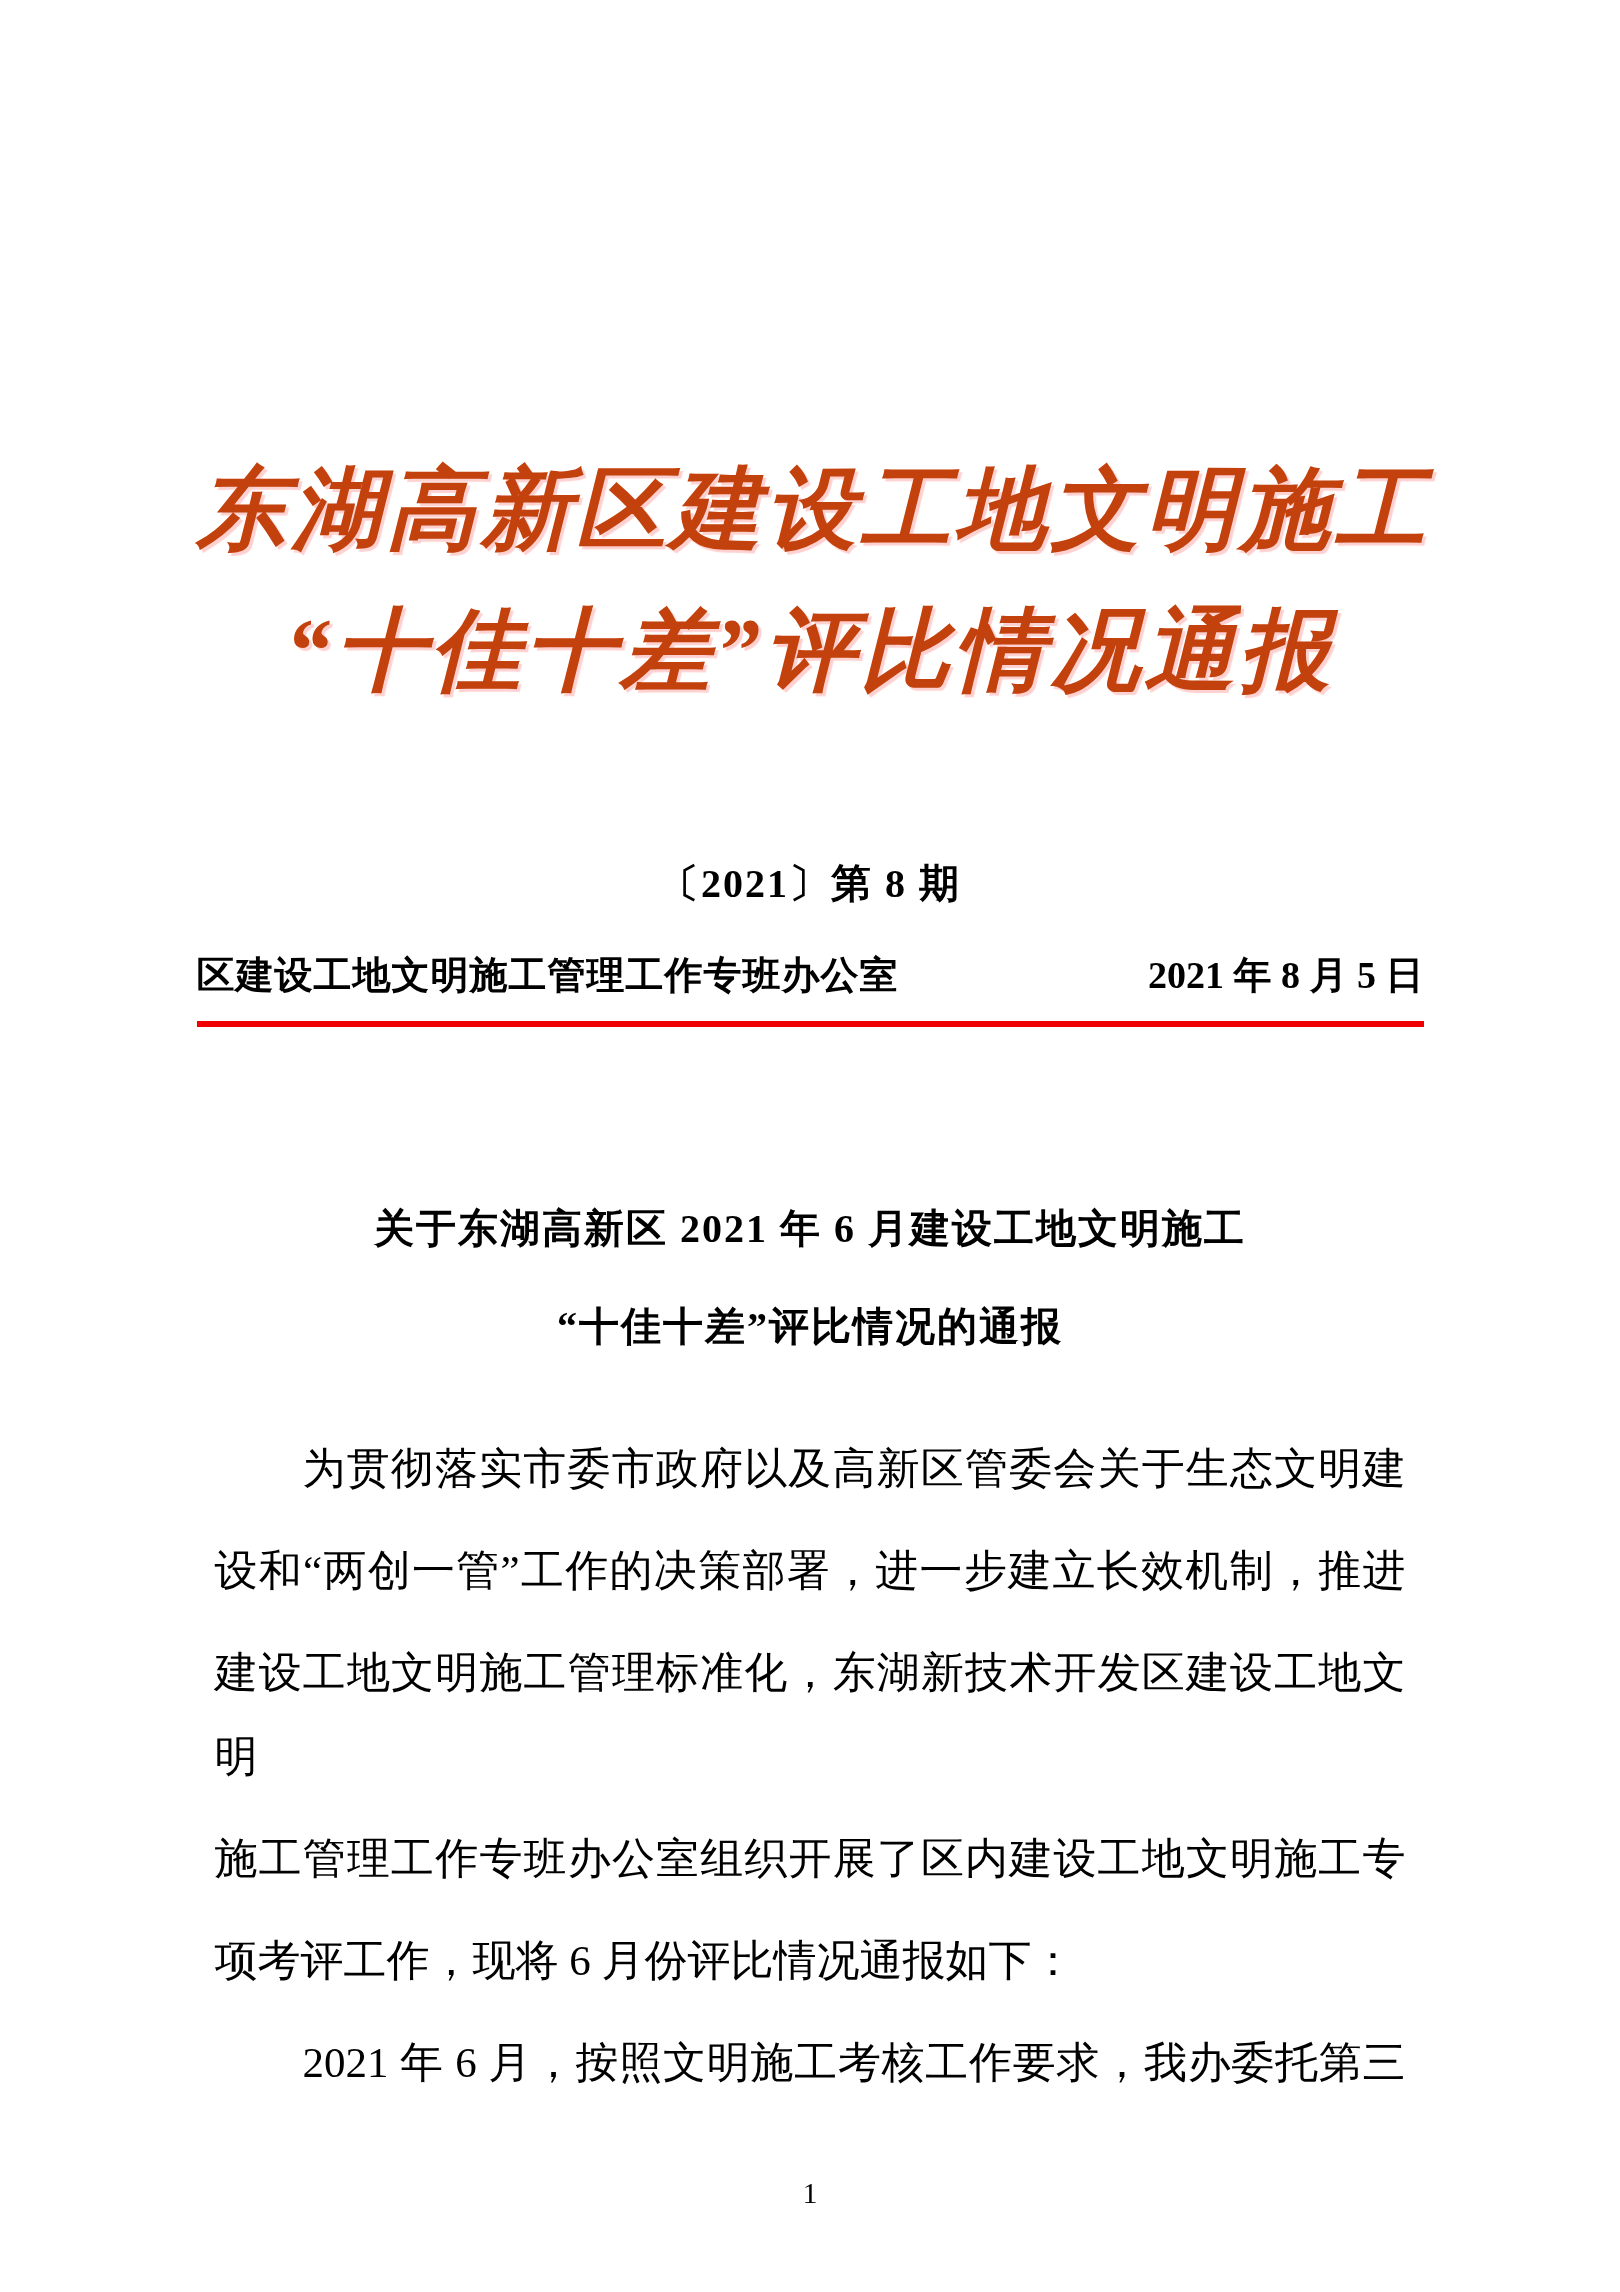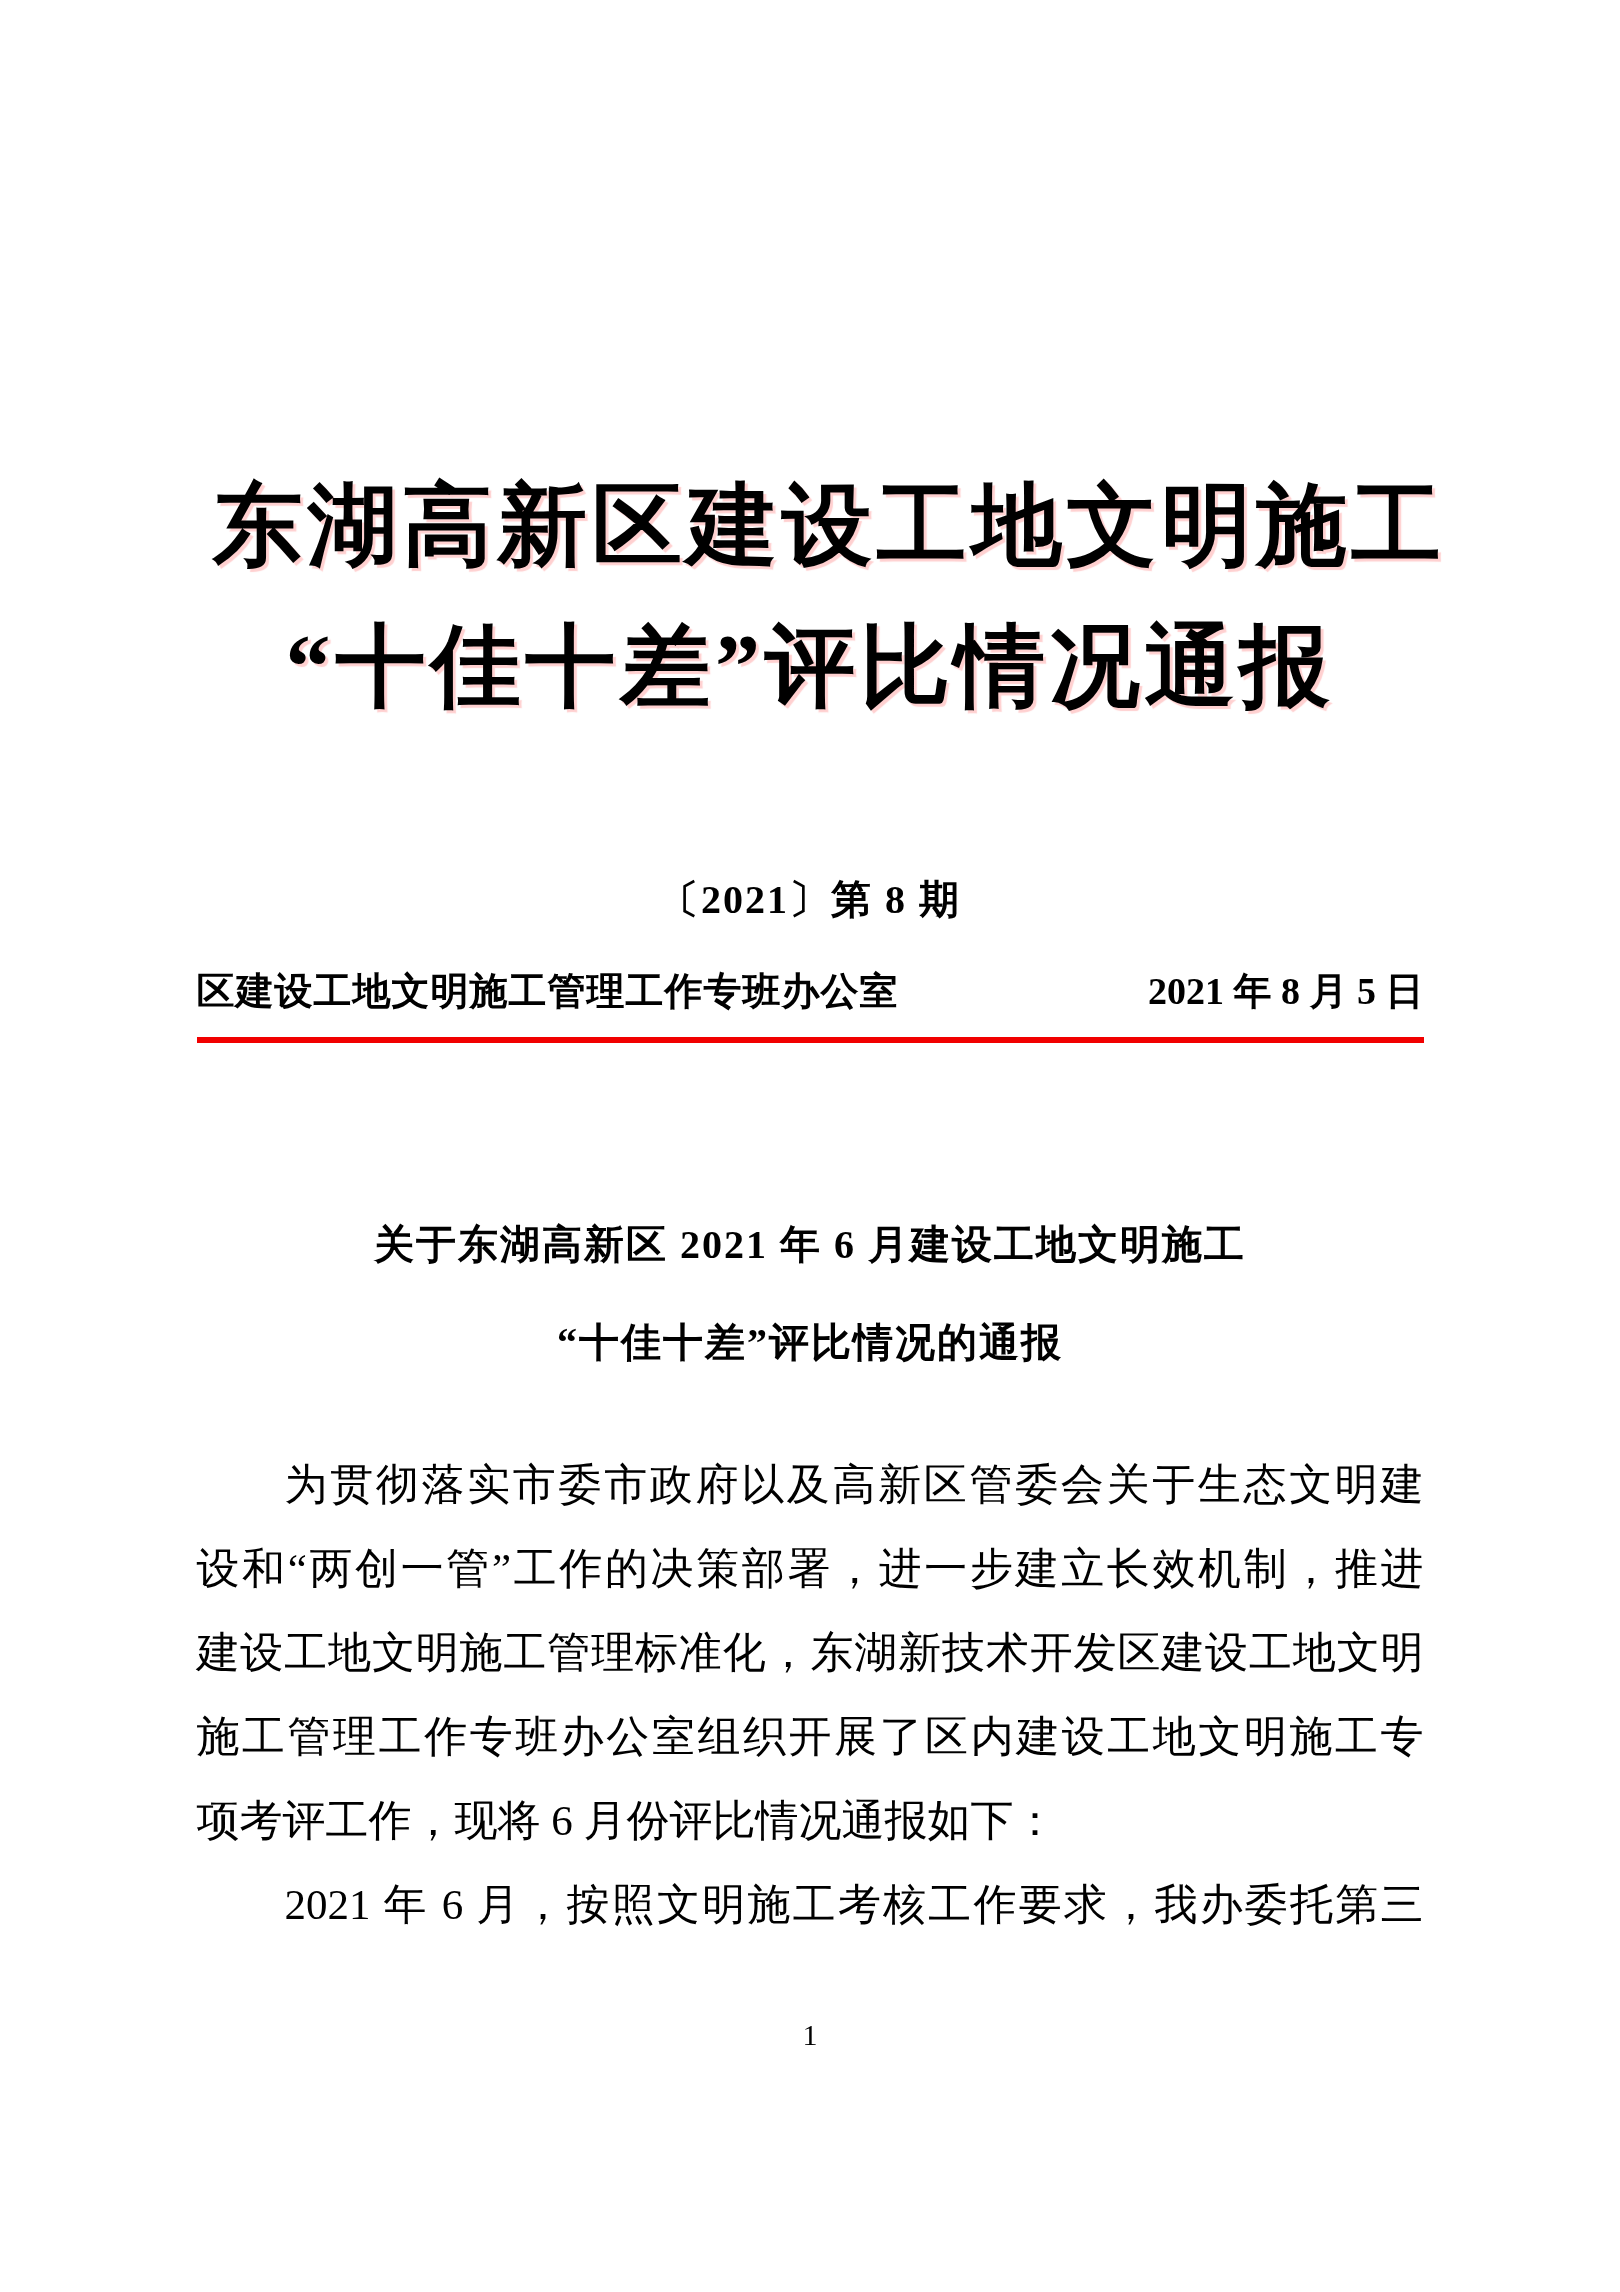--- a/index.html
+++ b/index.html
@@ -15,28 +15,29 @@
     color: #000000;
     overflow: hidden;
   }
   .content {
     width: 1227px;
     margin: 0 auto;
   }
   
   .masthead-title {
     padding-top: 439px;
-    margin: 16px;
-    color: #000000;
+    margin: 0;
+    color: #c2410c;
     font-weight: bold;
     font-size: 90px;
     line-height: 141px;
     text-align: center;
     letter-spacing: 4.9px;
     text-shadow: 2.9px 2.9px 1px rgba(255, 120, 120, 0.35);
+    font-style: italic;
   }
   .masthead-title .line { display: block; white-space: nowrap; }
   .issue-no {
     margin-top: 135px;
     text-align: center;
     font-size: 40px;
     font-weight: bold;
     letter-spacing: 2px;
   }
   .issuer-row {
@@ -63,21 +64,21 @@
     letter-spacing: 2px;
   }
   .notice-title .line { display: block; white-space: nowrap; }
   
   .body-text {
     margin-top: 51px;
     font-size: 43px;
     line-height: 84px;
   }
   .body-text .bline {
-    margin: 0;
+    margin: 18px;
     text-align: justify;
     text-align-last: justify;
   }
   .body-text .bline.left {
     text-align: center;
     text-align-last: left;
   }
   .body-text .indent { text-indent: 88px; }
   .body-text .heading {
     font-family: "Liberation Sans", "DejaVu Sans", sans-serif;

